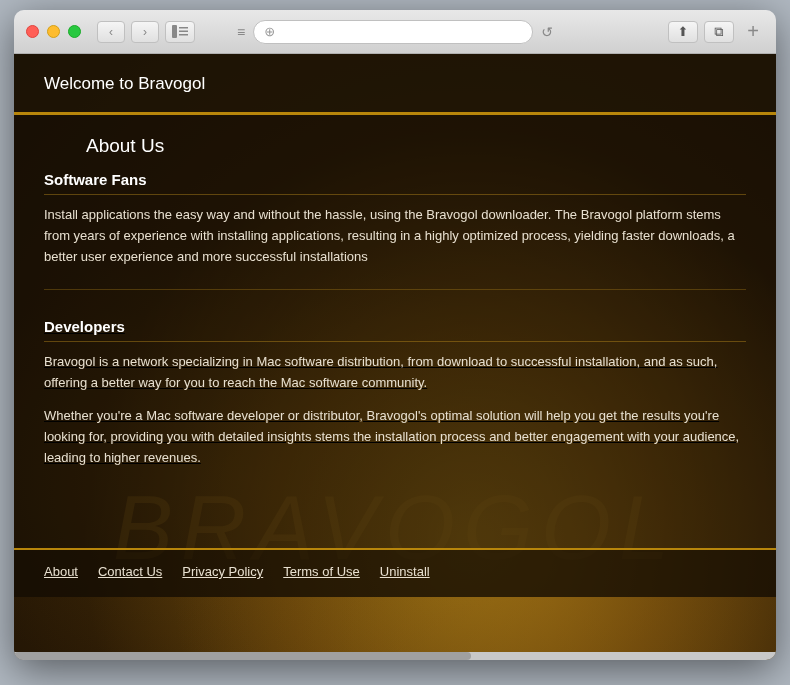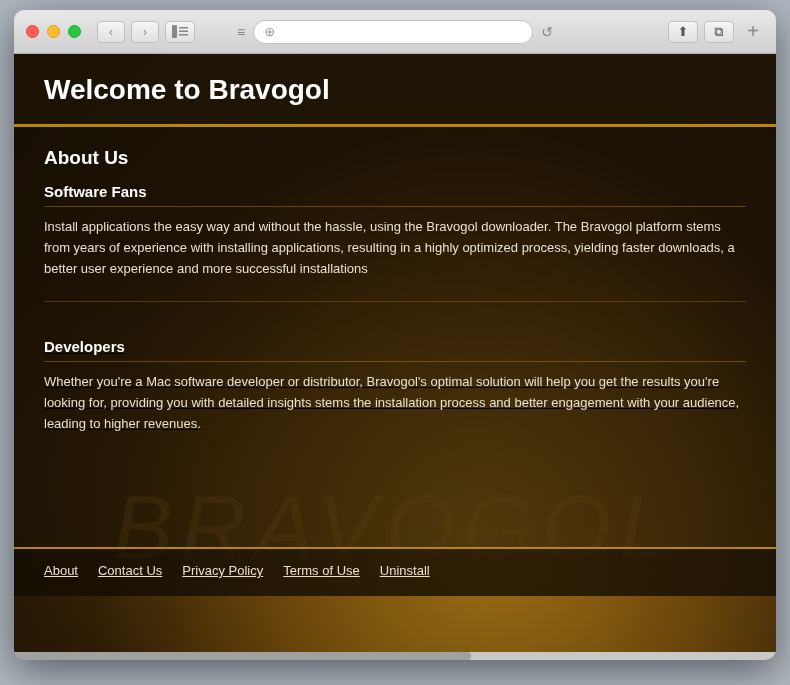--- a/index.html
+++ b/index.html
@@ -204,49 +204,50 @@
 
     
     .site-header {
       background: rgba(30, 20, 5, 0.75);
       padding: 20px 30px 18px;
       border-bottom: 3px solid #b8860b;
     }
 
     .site-title {
       color: #fff;
-      font-size: 28px;
-      font-weight: 700;
+      font-size: 17px;
+      font-weight: 400;
     }
 
     
     .main-content {
       padding: 20px 30px 30px;
       background: rgba(20, 12, 3, 0.55);
       min-height: 420px;
     }
 
     .section-title {
       color: #fff;
       font-size: 19px;
-      font-weight: 700;
+      font-weight: 400;
       margin-bottom: 14px;
+      margin-left: 42px;
     }
 
     .subsection-title {
       color: #fff;
       font-size: 15px;
       font-weight: 700;
       margin-bottom: 10px;
       padding-bottom: 6px;
       border-bottom: 1px solid rgba(200, 150, 30, 0.4);
     }
 
     .section-block {
-      margin-bottom: 36px;
+      margin-bottom: 28px;
       padding-bottom: 10px;
       border-bottom: 1px solid rgba(200, 150, 30, 0.3);
     }
 
     .section-block:last-child {
       border-bottom: none;
       text-decoration: underline;
     }
 
     .body-text {
@@ -360,20 +361,21 @@
         <div class="main-content">
           <h2 class="section-title">About Us</h2>
 
           <div class="section-block">
             <h3 class="subsection-title">Software Fans</h3>
             <p class="body-text">Install applications the easy way and without the hassle, using the Bravogol downloader. The Bravogol platform stems from years of experience with installing applications, resulting in a highly optimized process, yielding faster downloads, a better user experience and more successful installations</p>
           </div>
 
           <div class="section-block">
             <h3 class="subsection-title">Developers</h3>
+            <p class="body-text">Bravogol is a network specializing in Mac software distribution, from download to successful installation, and as such, offering a better way for you to reach the Mac software community.</p>
             <p class="body-text">Whether you're a Mac software developer or distributor, Bravogol's optimal solution will help you get the results you're looking for, providing you with detailed insights stems the installation process and better engagement with your audience, leading to higher revenues.</p>
           </div>
         </div>
 
         <div class="site-footer">
           <div class="footer-links">
             <span class="footer-link">About</span>
             <span class="footer-link">Contact Us</span>
             <span class="footer-link">Privacy Policy</span>
             <span class="footer-link">Terms of Use</span>

